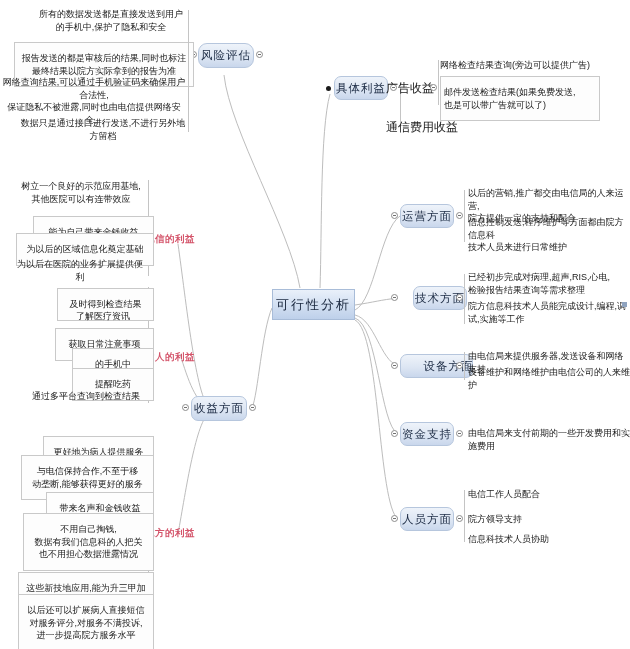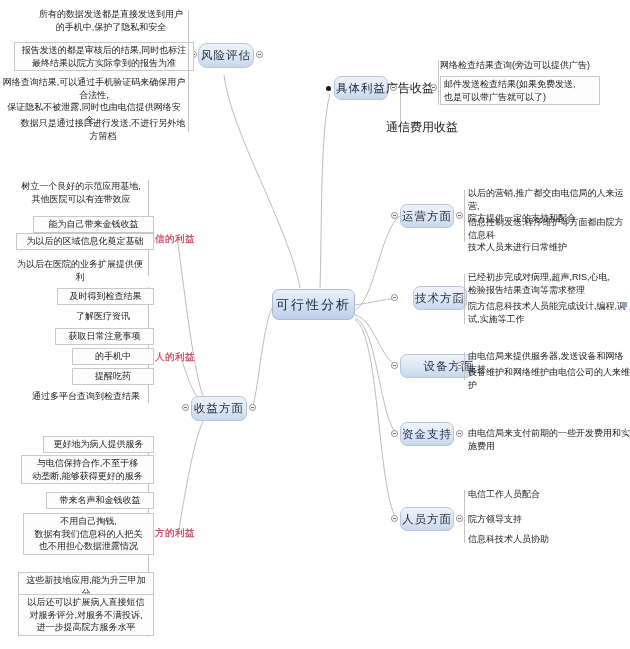--- a/index.html
+++ b/index.html
@@ -40,41 +40,41 @@
     text-align: center;
     display: flex;
     align-items: center;
     justify-content: center;
     font-size: 11.5px;
     letter-spacing: 1px;
     white-space: nowrap;
   }
   .central {
     border: 1px solid #a8bcd8;
-    border-radius: 7px;
+    border-radius: 0;
     background: linear-gradient(to bottom, #e9f0fa 0%, #d3e0f2 50%, #bed0ea 100%);
     font-size: 13px;
     letter-spacing: 2px;
     color: #17253c;
   }
   
   .leaf {
     position: absolute;
     font-size: 9px;
     line-height: 12.5px;
     color: #1a1a1a;
     white-space: pre-line;
   }
   .leaf.right { text-align: left; }
   .leaf.left  { text-align: center; }
   .leaf.center { text-align: center; }
   .leaf.boxed {
     border: 1px solid #c9c9c9;
     background: #fdfdfd;
-    padding: 1px 3px;
+    padding: 9px 3px;
   }
   .redlabel {
     position: absolute;
     font-size: 9.5px;
     color: #d4546a;
     font-weight: bold;
     white-space: nowrap;
     letter-spacing: 0.5px;
   }
   .midlabel {

